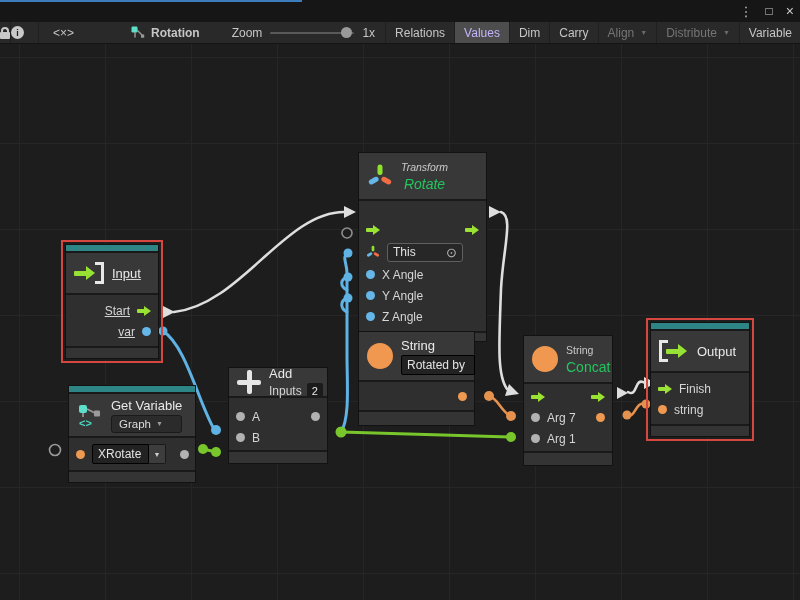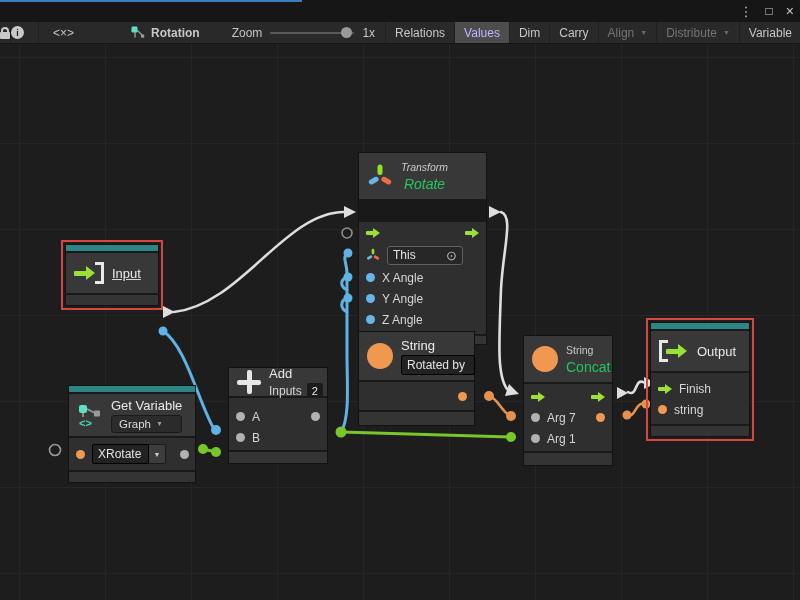--- a/index.html
+++ b/index.html
@@ -211,20 +211,33 @@
     <div class="node" style="width:94px;">
       <div class="teal"></div>
       <div class="nhead" style="height:40px;">
         <span class="io-ic in-ic">
           <span class="abar"></span>
             <span class="atri"></span>
             <span class="brk"></span>
         </span>
         <span class="ntitle">Input</span>
       </div>
+      <div class="nbody" style="padding:5px 0 4px;">
+        <div class="prow right-row">
+          <span>Start</span>
+          <span class="farrow">
+              <span class="bar"></span>
+              <span class="tri"></span>
+            </span>
+        </div>
+        <div class="prow right-row">
+          <span>var</span>
+          <span class="pdot c-blue"></span>
+        </div>
+      </div>
       <div class="nfoot" style="height:10px;"></div>
     </div>
   </div>
 
   <div class="node" style="left:68px; top:341px; width:128px;">
     <div class="teal"></div>
     <div class="nhead" style="height:42px;">
       <svg width="26" height="26" viewBox="0 0 26 26">
         <rect x="2" y="3" width="8" height="8" rx="2" fill="#5ce0c9"></rect>
         <path d="M10 7 L18 11 M6 11 L6 15" stroke="#9a9a9a" stroke-width="1.6"></path>
@@ -291,21 +304,21 @@
       <svg width="26" height="26" viewBox="0 0 26 26">
         <rect x="10.5" y="1.5" width="5" height="10.5" rx="2.5" fill="#8ee22e"></rect>
         <rect x="10.5" y="1.5" width="5" height="10.5" rx="2.5" fill="#66b7e8" transform="rotate(-120 13 14)"></rect>
         <rect x="10.5" y="1.5" width="5" height="10.5" rx="2.5" fill="#ef6c45" transform="rotate(120 13 14)"></rect>
       </svg>
       <div class="hdr-col">
         <span class="ncat">Transform</span>
         <span class="nbig">Rotate</span>
       </div>
     </div>
-    <div class="nbody" style="padding:0 0 4px;margin-top:21px;">
+    <div class="nbody" style="padding:18px 0 4px;">
       <div class="prow">
         <span class="farrow">
             <span class="bar"></span>
             <span class="tri"></span>
           </span>
         <span class="grow"></span>
         <span class="farrow">
             <span class="bar"></span>
             <span class="tri"></span>
           </span>

